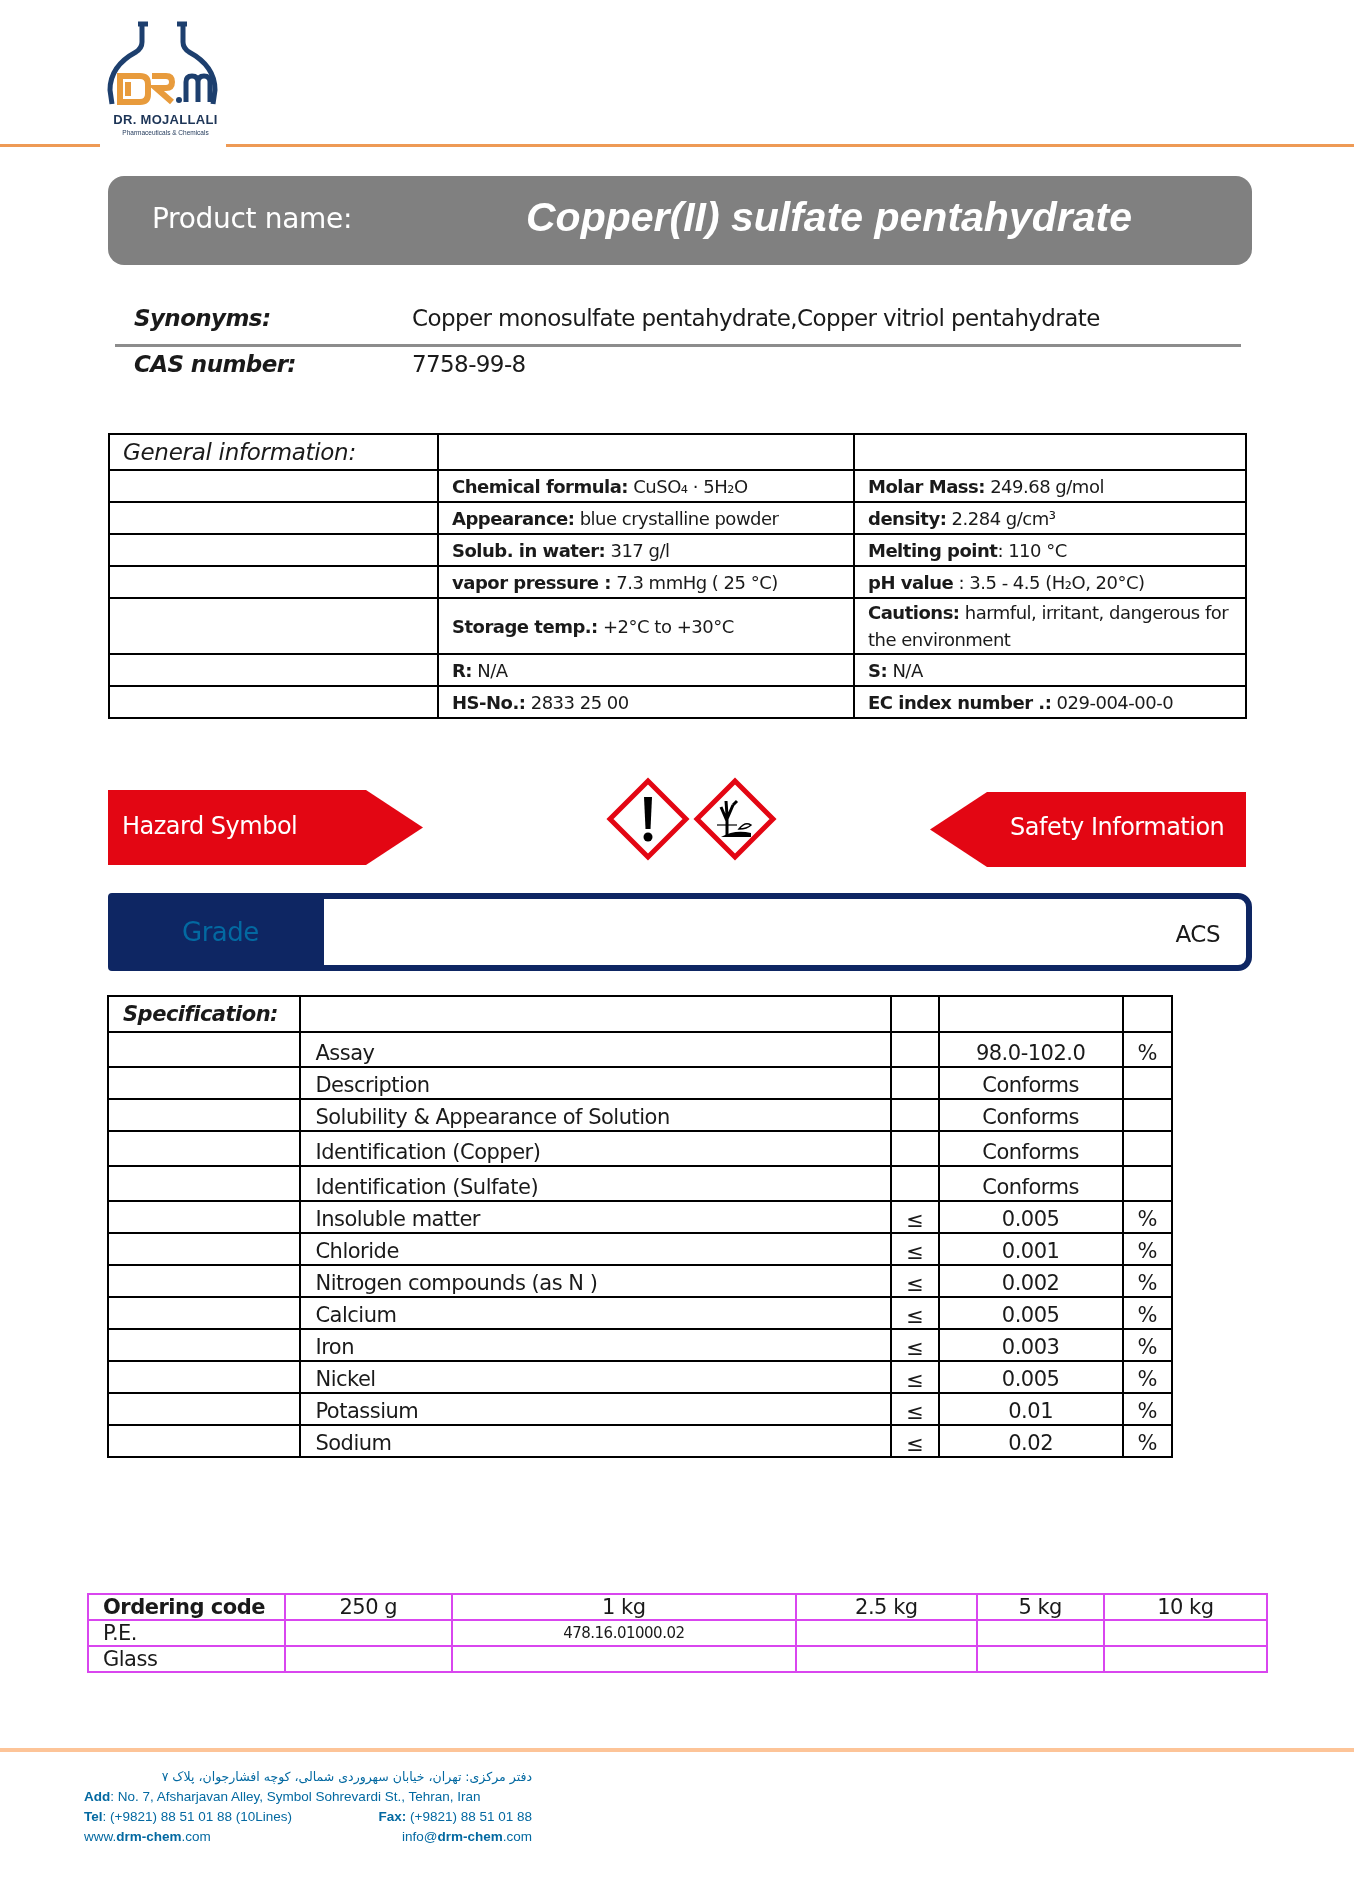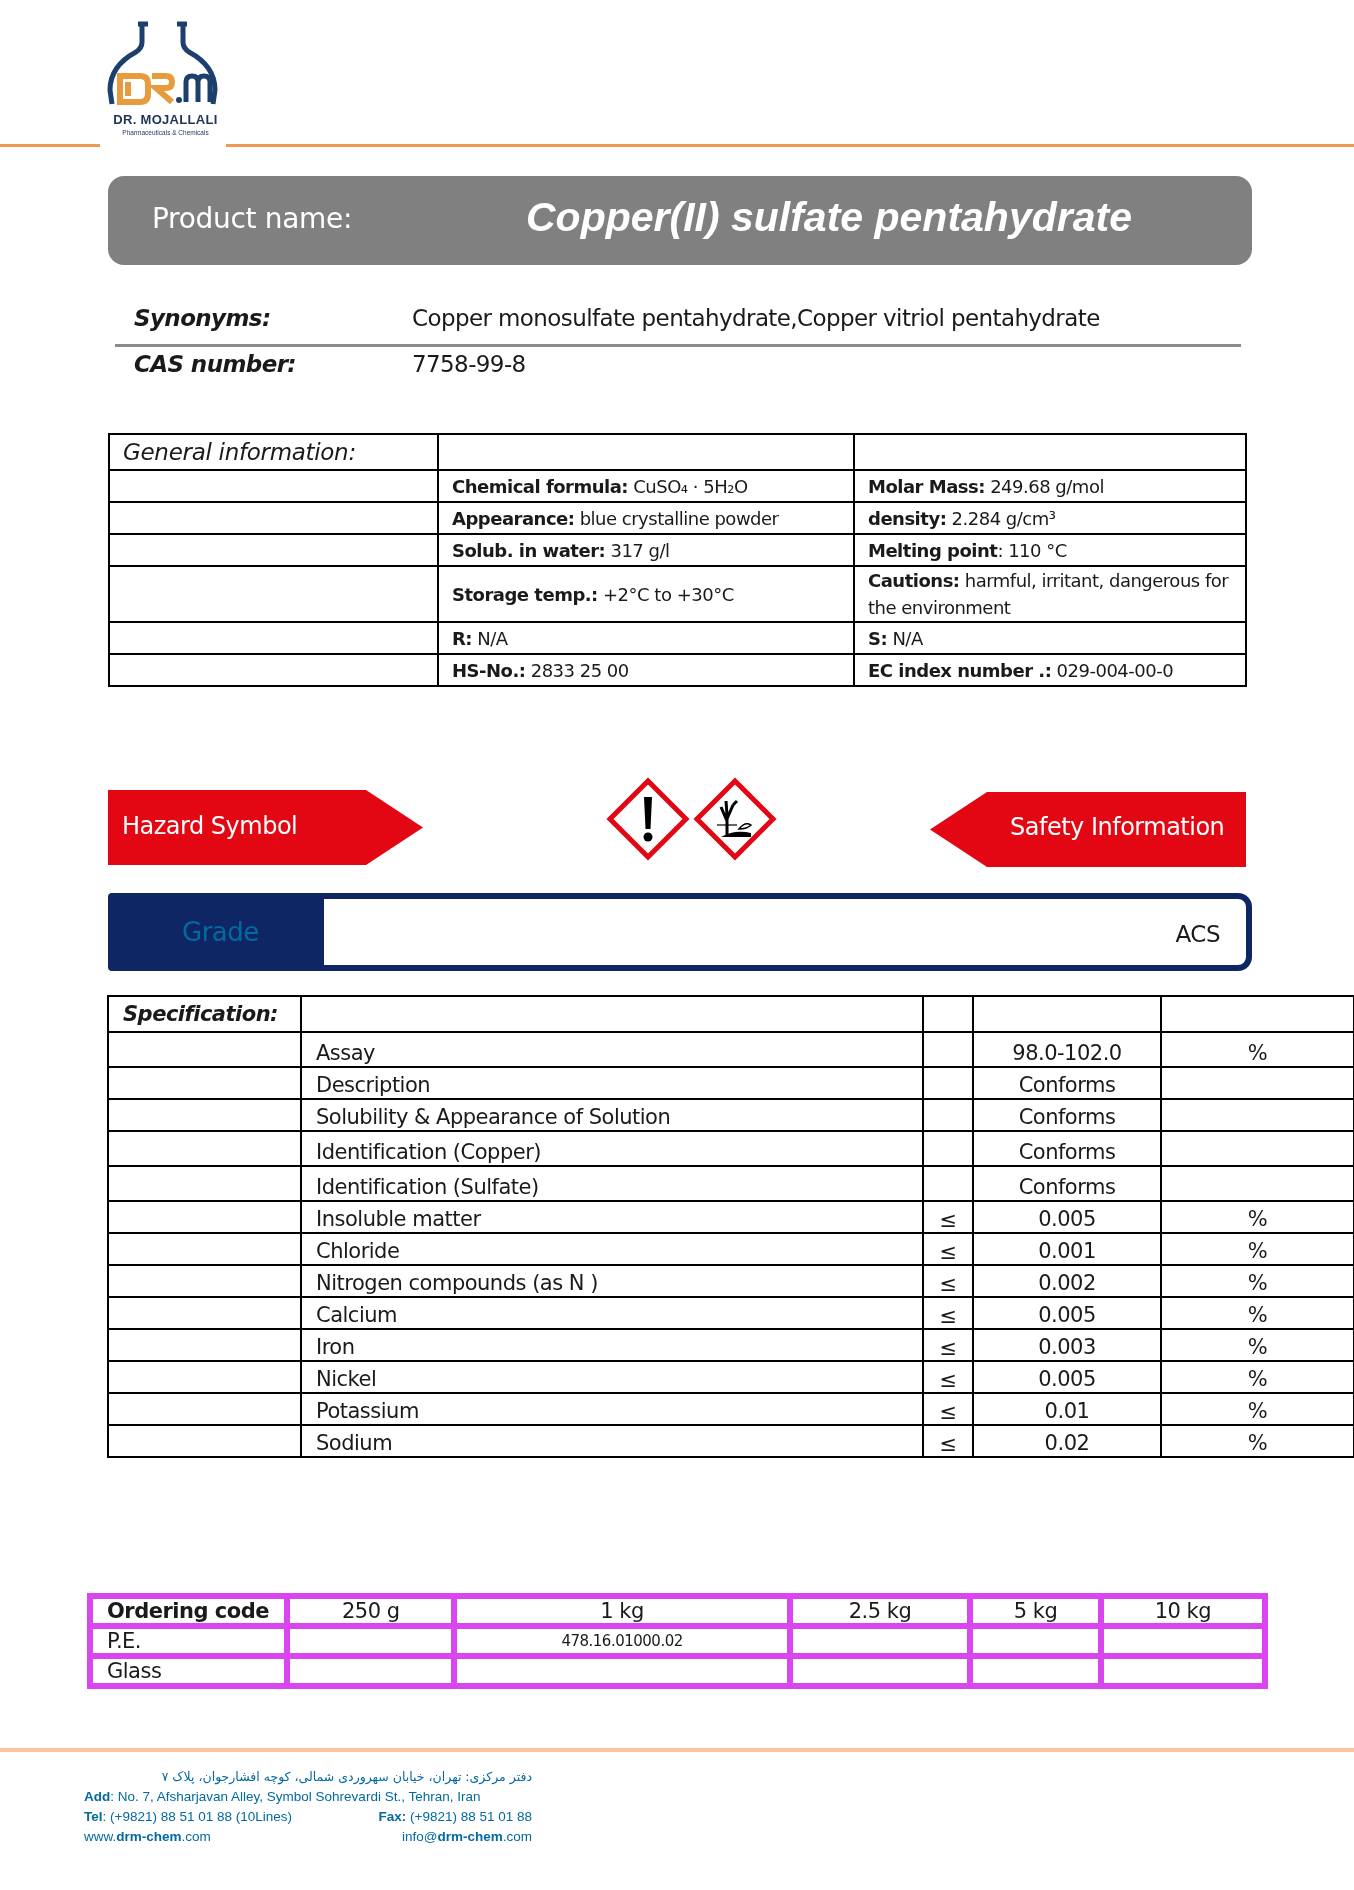--- a/index.html
+++ b/index.html
@@ -42,34 +42,34 @@
   .banner-text { position: absolute; font-size: 24px; color: #ffffff; font-family: "DejaVu Sans", sans-serif; letter-spacing: -0.5px; }
   .pictogram { position: absolute; top: 777px; width: 84px; height: 84px; }
 
   
   .grade-box { position: absolute; left: 108px; top: 893px; width: 1144px; height: 78px; border: 6px solid #0e2663; border-radius: 4px 14px 14px 4px; background: #ffffff; }
   .grade-label-bg { position: absolute; left: 0; top: 0; width: 210px; height: 100%; background: #0e2663; }
   .grade-label { position: absolute; left: 68px; top: 18px; font-size: 26px; color: #0369a1; font-family: "DejaVu Sans", sans-serif; letter-spacing: -0.5px; }
   .grade-value { position: absolute; right: 26px; top: 22px; font-size: 23px; color: #1a1a1a; font-family: "DejaVu Sans", sans-serif; letter-spacing: -0.5px; }
 
   
-  .spec-table { left: 107px; top: 995px; width: 1248px; }
+  .spec-table { left: 107px; top: 995px; width: 1066px; }
   .spec-table td { border: 2px solid #000; font-size: 21px; height: 32px; padding: 0 14px; letter-spacing: -0.5px; vertical-align: bottom; padding-bottom: 1px; }
   .spec-table tr.head td { height: 36px; vertical-align: middle; }
   .spec-table .s1 { width: 193px; }
   .spec-table .s2 { width: 622px; }
   .spec-table .s3 { width: 50px; text-align: center; padding: 0; }
   .spec-table .s4 { width: 188px; text-align: center; }
   .spec-table .s5 { text-align: center; }
   .spec-title { font-size: 23px; font-style: italic; font-weight: bold; }
   .spec-table tr.tall td { height: 35px; }
 
   
   .order-table { left: 87px; top: 1593px; width: 1181px; }
-  .order-table td { border: 6px solid #d946ef; font-size: 21px; height: 26px; letter-spacing: -0.5px; text-align: center; vertical-align: middle; }
+  .order-table td { border: 2px solid #d946ef; font-size: 21px; height: 26px; letter-spacing: -0.5px; text-align: center; vertical-align: middle; }
   .order-table td.first { text-align: left; padding-left: 14px; width: 197px; }
   .order-table .hdr-first { font-weight: bold; }
   .order-table .code { font-size: 15px; }
 
   
   .footer-line { position: absolute; left: 0; top: 1748px; width: 1354px; height: 4px; background: #fdc498; }
   .footer { position: absolute; left: 84px; top: 1767px; width: 450px; font-family: "Liberation Sans", sans-serif; font-size: 13.5px; color: #0369a1; line-height: 20px; }
   .footer .row { position: relative; height: 20px; white-space: nowrap; }
   .footer .rtl { direction: rtl; text-align: right; width: 448px; font-family: "DejaVu Sans", sans-serif; font-size: 12.5px; }
   .footer .right { position: absolute; right: 2px; top: 0; }
@@ -121,20 +121,25 @@
   <tr>
     <td class="c1"></td>
     <td class="c2"><b>Appearance:</b><span>  blue crystalline powder</span></td>
     <td><b>density:</b><span> 2.284 g/cm³</span></td>
   </tr>
   <tr>
     <td class="c1"></td>
     <td class="c2"><b>Solub. in water:</b><span>  317 g/l</span></td>
     <td><b>Melting point</b><span>:  110 °C</span></td>
   </tr>
+  <tr>
+    <td class="c1"></td>
+    <td class="c2"><b>vapor pressure :</b><span> 7.3 mmHg ( 25 °C)</span></td>
+    <td><b>pH value</b><span> : 3.5 - 4.5 (H₂O, 20°C)</span></td>
+  </tr>
   <tr class="tall">
     <td class="c1"></td>
     <td class="c2"><b>Storage temp.:</b><span>   +2°C to +30°C</span></td>
     <td class="cell-lines"><b>Cautions:</b><span> harmful, irritant, dangerous for the environment</span></td>
   </tr>
   <tr>
     <td class="c1"></td>
     <td class="c2"><b>R:</b><span> N/A</span></td>
     <td><b>S:</b><span> N/A</span></td>
   </tr>

